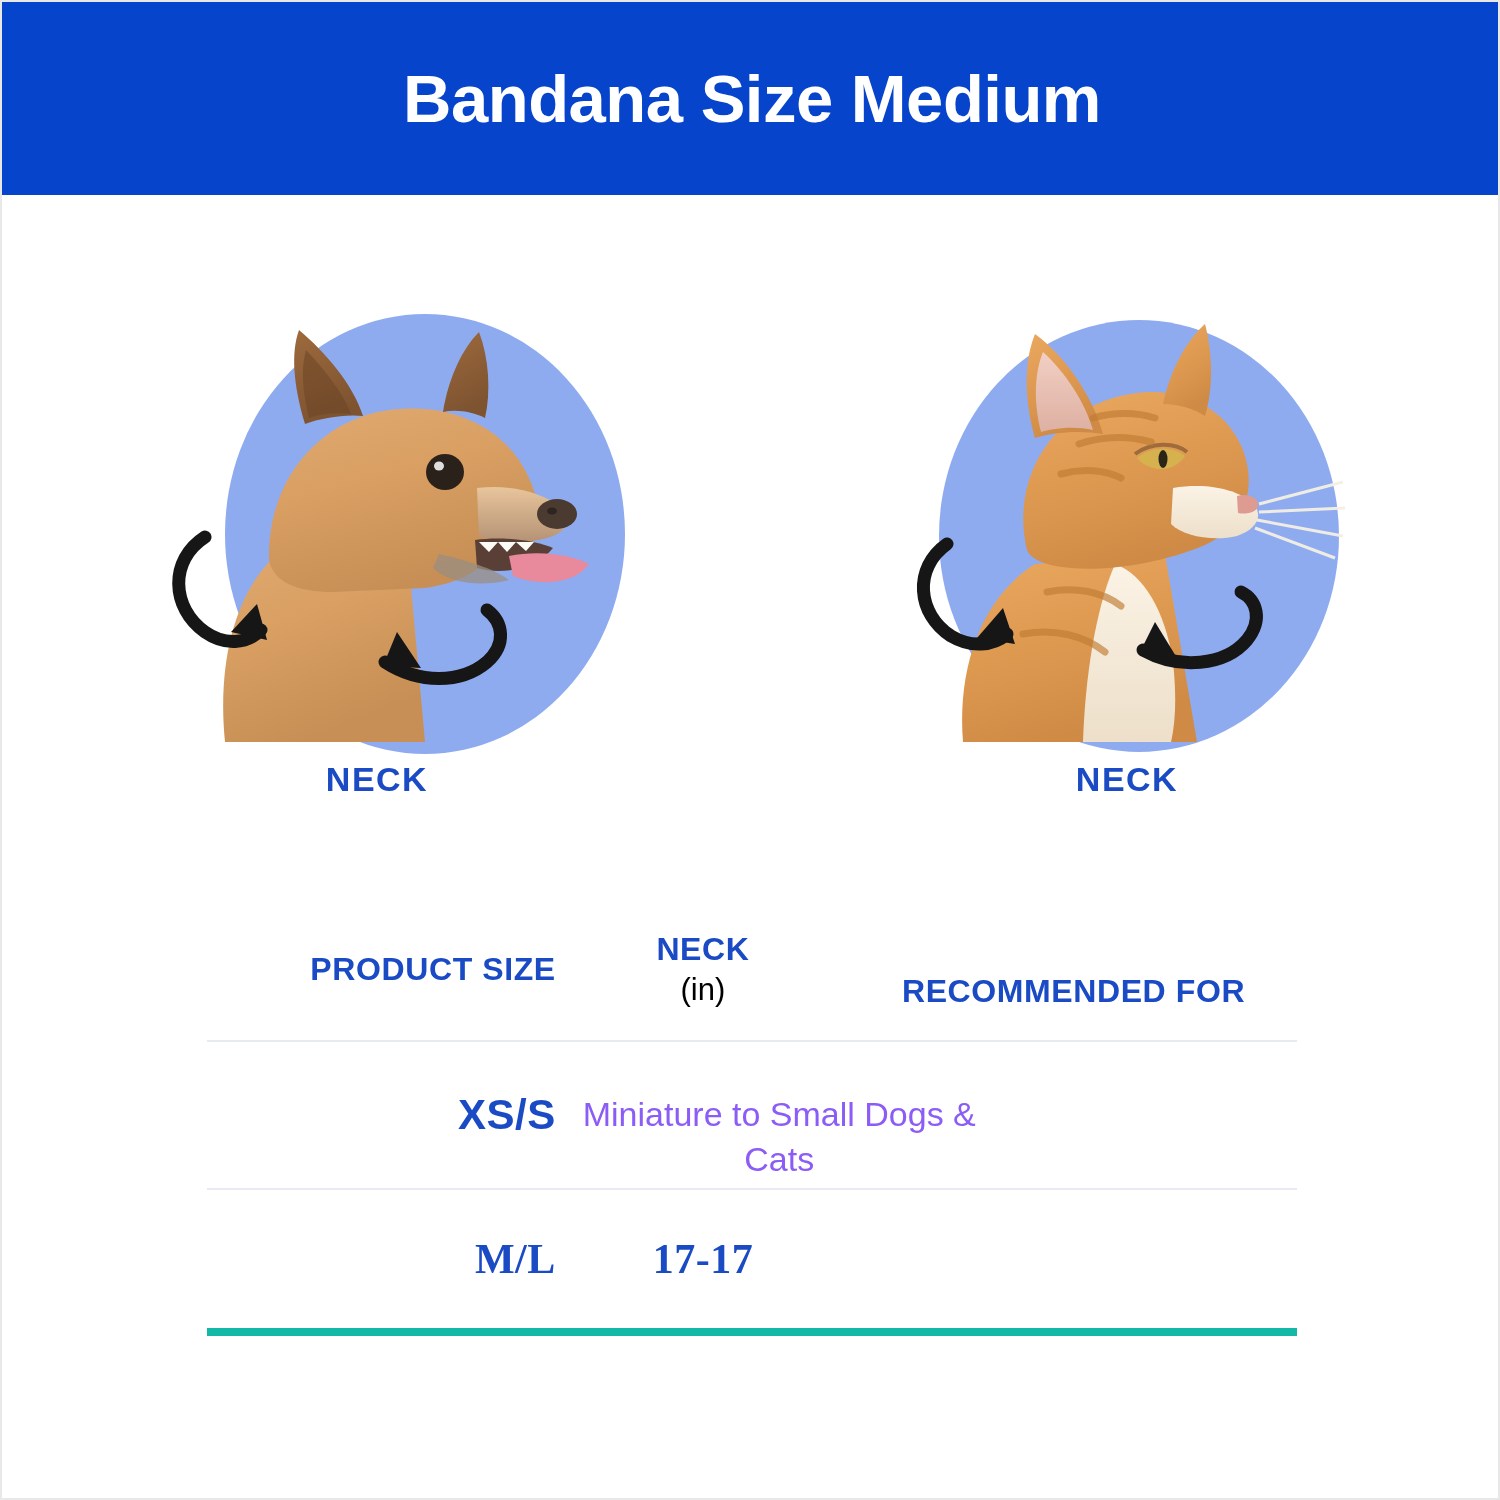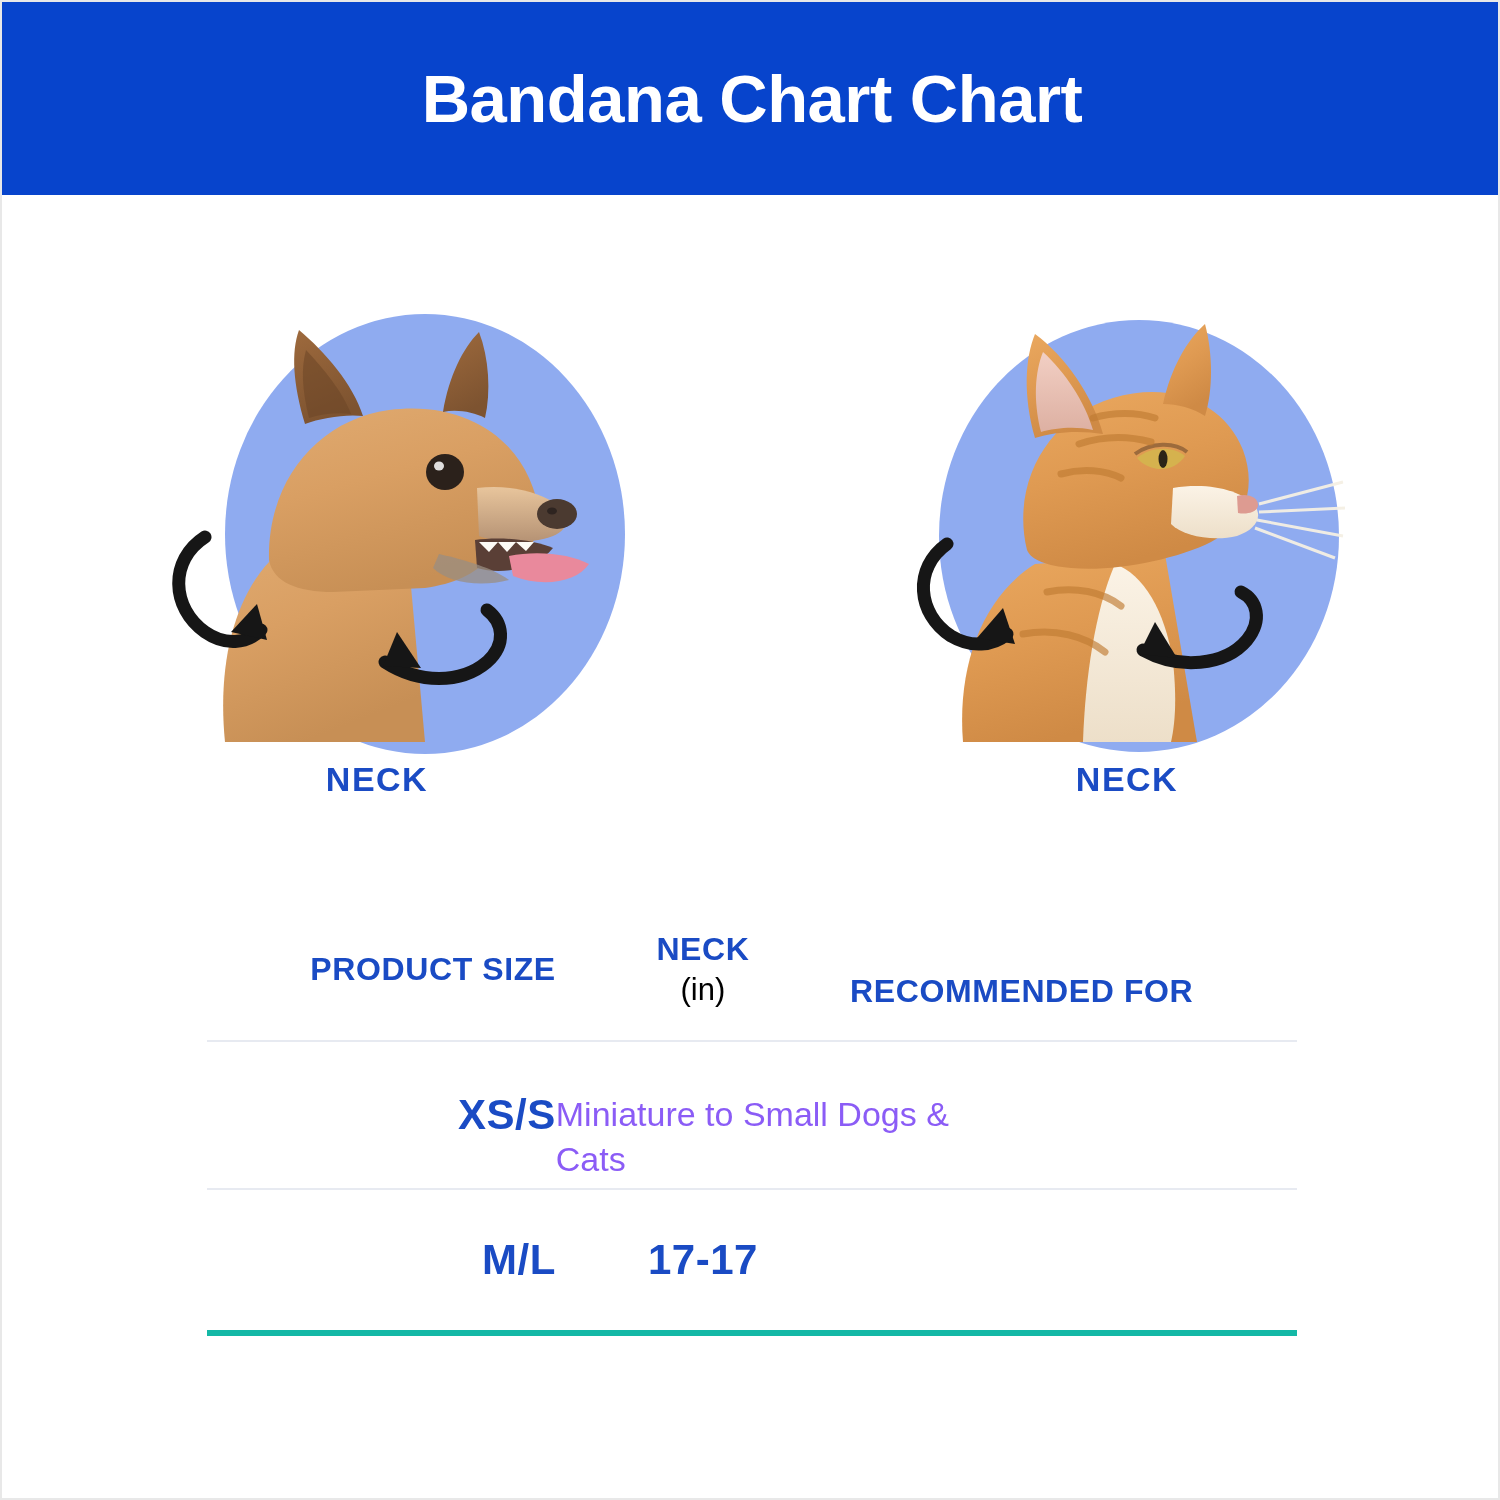--- a/index.html
+++ b/index.html
@@ -98,25 +98,26 @@
     width: 100%;
   }
   .thead {
     padding-bottom: 28px;
   }
   .tbody-row {
     border-top: 2px solid #e7eaf1;
     min-height: 148px;
   }
   .tbody-row.last {
-    border-bottom: 6px solid #14b8a6;
+    border-bottom: 8px solid #14b8a6;
+    font-family: Liberation Serif, serif;
   }
   .col-size   { width: 32%; text-align: right; }
   .col-neck   { width: 27%; text-align: center; }
-  .col-rec    { width: 41%; text-align: left; margin-top: 44px; }
+  .col-rec    { width: 41%; text-align: center; margin-top: 44px; }
 
   .th {
     color: #1a4bc4;
     font-size: 32px;
     font-weight: bold;
     letter-spacing: 0.6px;
     line-height: 1.28;
   }
   .th .sub {
     display: block;
@@ -138,21 +139,21 @@
     font-weight: normal;
     line-height: 1.32;
   }
 </style>
 </head>
 <body>
 
 <div class="page">
 
   <div class="header-bar">
-    <div class="header-title">Bandana Chart Chart</div>
+    <div class="header-title">Bandana Size Medium</div>
   </div>
 
   <div class="animals">
 
     <div class="animal-panel panel-dog">
       <div class="animal-figure">
         <div class="circle-bg"></div>
         <svg class="animal-svg" viewBox="0 0 440 450">
           <defs>
             <linearGradient id="dogFur" x1="0" y1="0" x2="0.4" y2="1">

